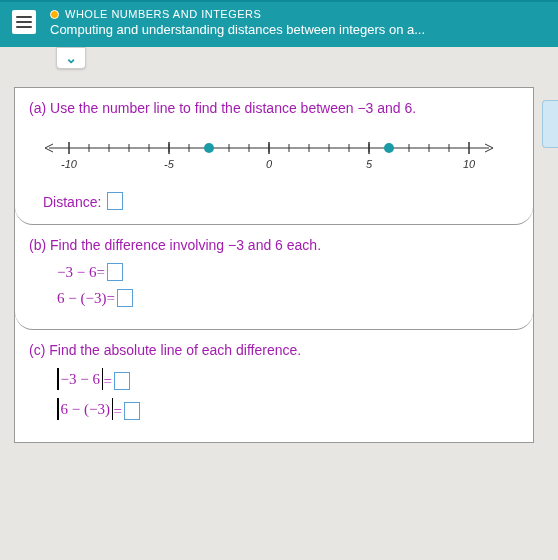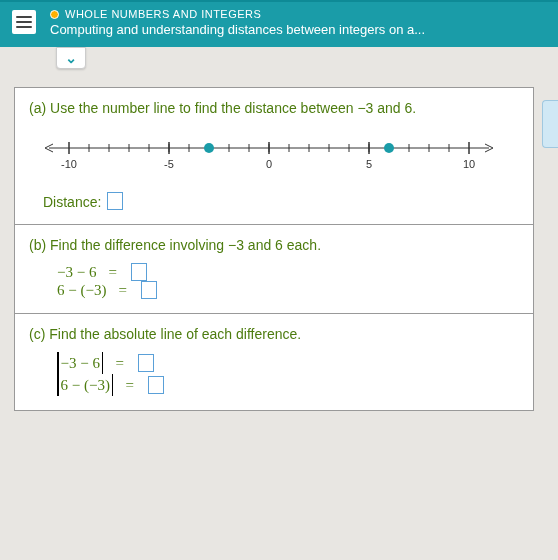--- a/index.html
+++ b/index.html
@@ -74,31 +74,33 @@
   }
   .qbox {
     background: #fff;
     border: 1px solid #999;
     width: 520px;
   }
   .part {
     border-bottom: 1px solid #999;
     padding: 12px 14px 14px 14px;
     font-size: 14px;
-    color: #4d7c0f;
+    color: #a21caf;
+    border-radius: 18px;
   }
   .part:last-child { border-bottom: none; }
   .plabel {
     display: inline;
   }
   .ptxt { display: inline; }
   .numberline-wrap {
     margin: 18px 10px 12px 10px;
     position: relative;
     height: 40px;
+    font-style: italic;
   }
   .nl-svg { width: 460px; height: 40px; }
   .distance-row {
     margin-left: 14px;
     margin-top: 18px;
     font-size: 14px;
   }
   .ans-box {
     display: inline-block;
     width: 16px;
@@ -107,24 +109,24 @@
     background: #fff;
     vertical-align: -3px;
     margin-left: 2px;
     cursor: text;
   }
   .eqs {
     margin: 10px 0 0 28px;
     font-size: 15px;
   }
   .eq-row {
-    margin: 0 0;
-    display: flex;
-    align-items: center;
-    gap: 12px;
+    margin: 8px 0;
+    display: flex;
+    align-items: flex-end;
+    gap: 0;
   }
   .abs-wrap {
     display: inline-flex;
     align-items: center;
   }
   .abs-bar {
     display: inline-block;
     width: 1.5px;
     height: 22px;
     background: #000;

